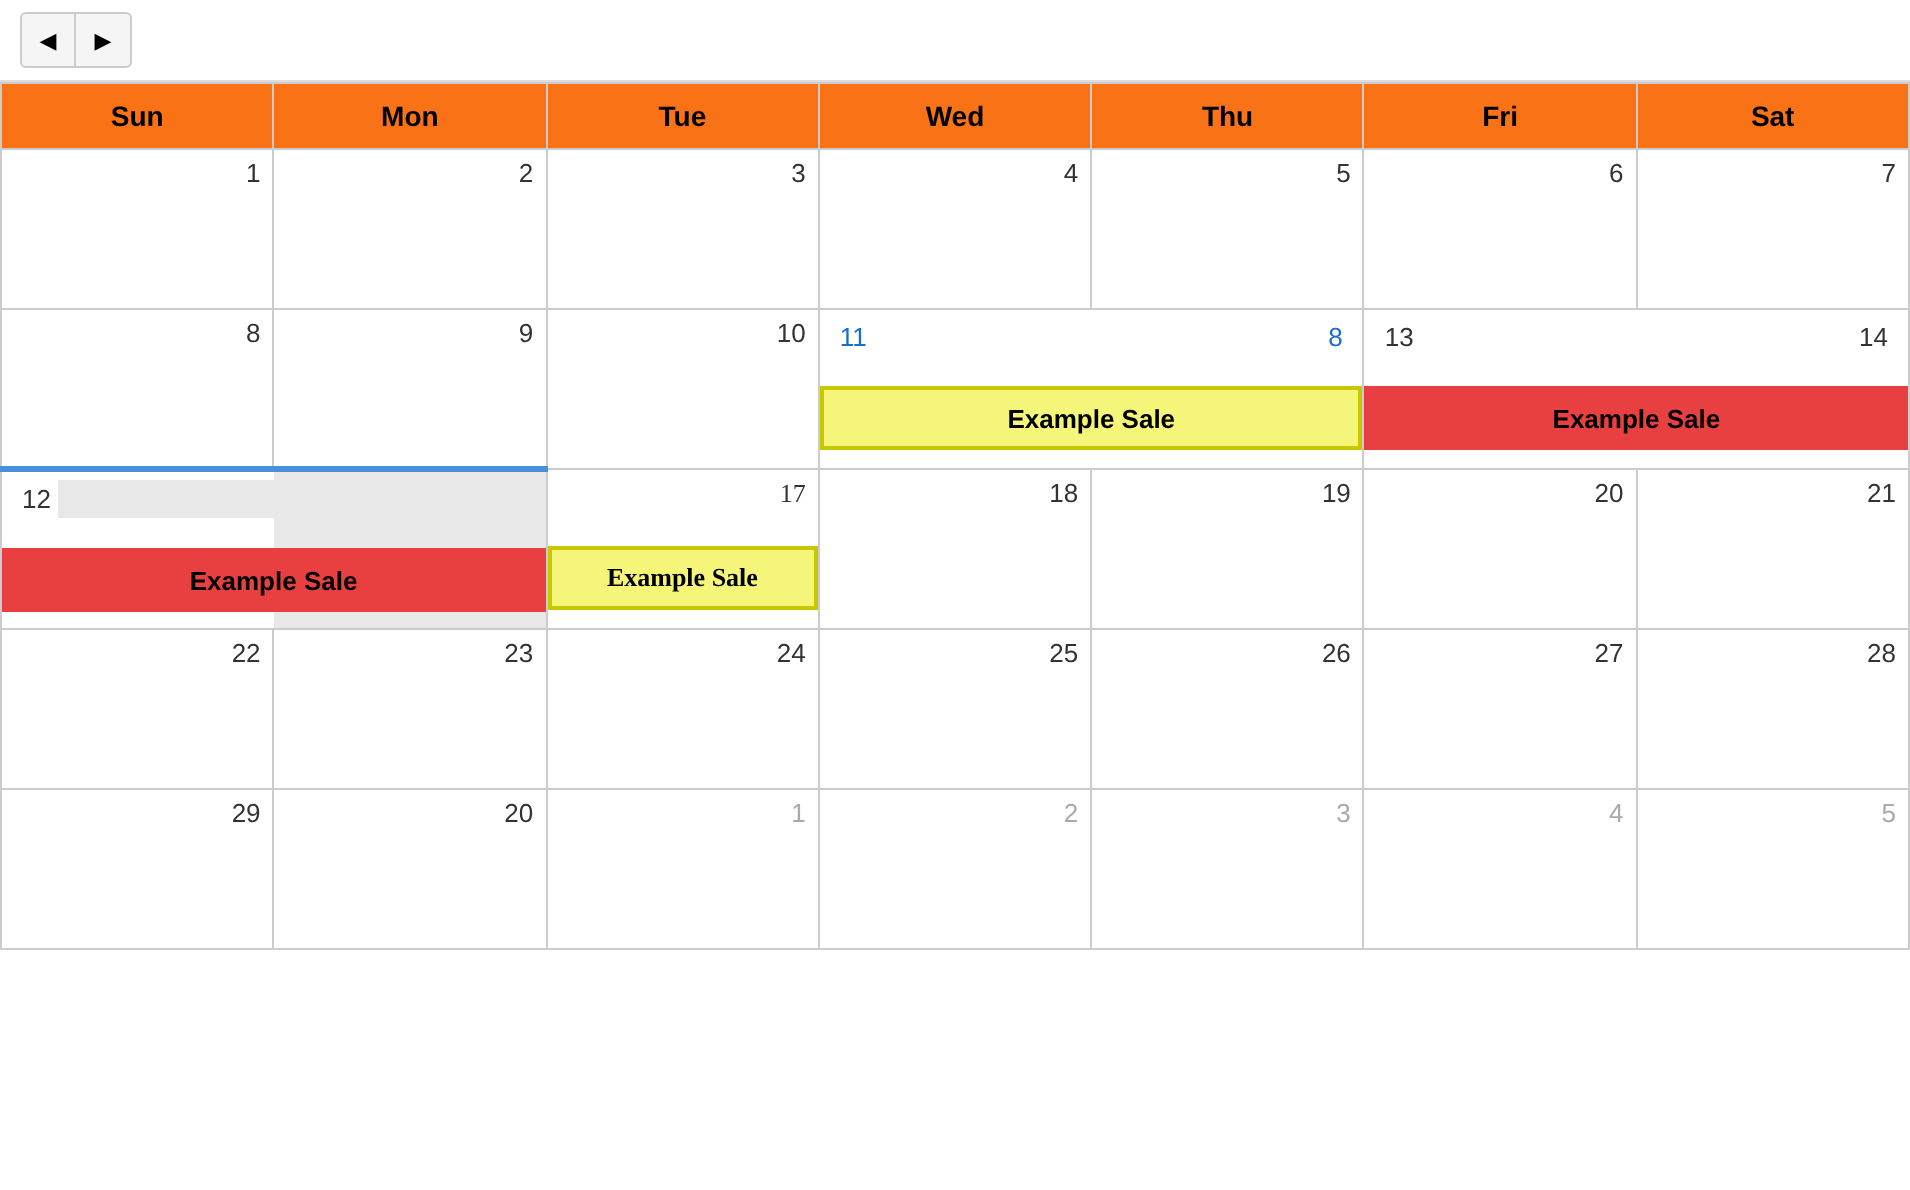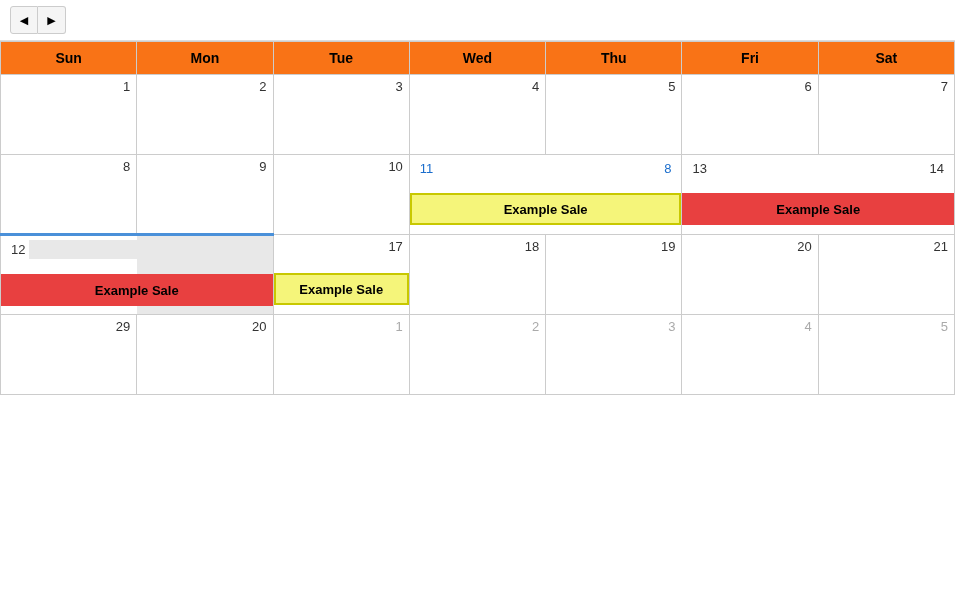--- a/index.html
+++ b/index.html
@@ -218,38 +218,61 @@
       <td colspan="2" style="position:relative; height:80px; border-top: 3px solid #4a90d9;">
         <div style="display:flex; justify-content:space-between; padding:2px 4px;">
           <span class="day-number">12</span>
           <span class="day-number" style="margin-left:auto; padding-left:50px; background:#e8e8e8; display:block; flex:1; text-align:right">16</span>
         </div>
 
         <div style="position:absolute; top:0; right:0; width:50%; height:100%; background:#e8e8e8; z-index:0;"></div>
         <div class="event-row3-red" style="z-index:1;">Example Sale</div>
       </td>
 
-      <td style="position:relative; height:80px;">
+      <td style="position:relative; height:80px;font-family:Liberation Serif, serif;">
         <div class="day-number">17</div>
         <div class="event-row3-yellow">Example Sale</div>
       </td>
       <td>
           <div class="day-number">18</div>
         </td>
       <td>
           <div class="day-number">19</div>
         </td>
       <td>
           <div class="day-number">20</div>
         </td>
       <td>
           <div class="day-number">21</div>
         </td>
     </tr>
 
+    <tr>
+      <td>
+          <div class="day-number">22</div>
+        </td>
+      <td>
+          <div class="day-number">23</div>
+        </td>
+      <td>
+          <div class="day-number">24</div>
+        </td>
+      <td>
+          <div class="day-number">25</div>
+        </td>
+      <td>
+          <div class="day-number">26</div>
+        </td>
+      <td>
+          <div class="day-number">27</div>
+        </td>
+      <td>
+          <div class="day-number">28</div>
+        </td>
+    </tr>
 
     <tr>
       <td>
           <div class="day-number">29</div>
         </td>
       <td>
           <div class="day-number">20</div>
         </td>
       <td>
           <div class="day-number gray">1</div>

